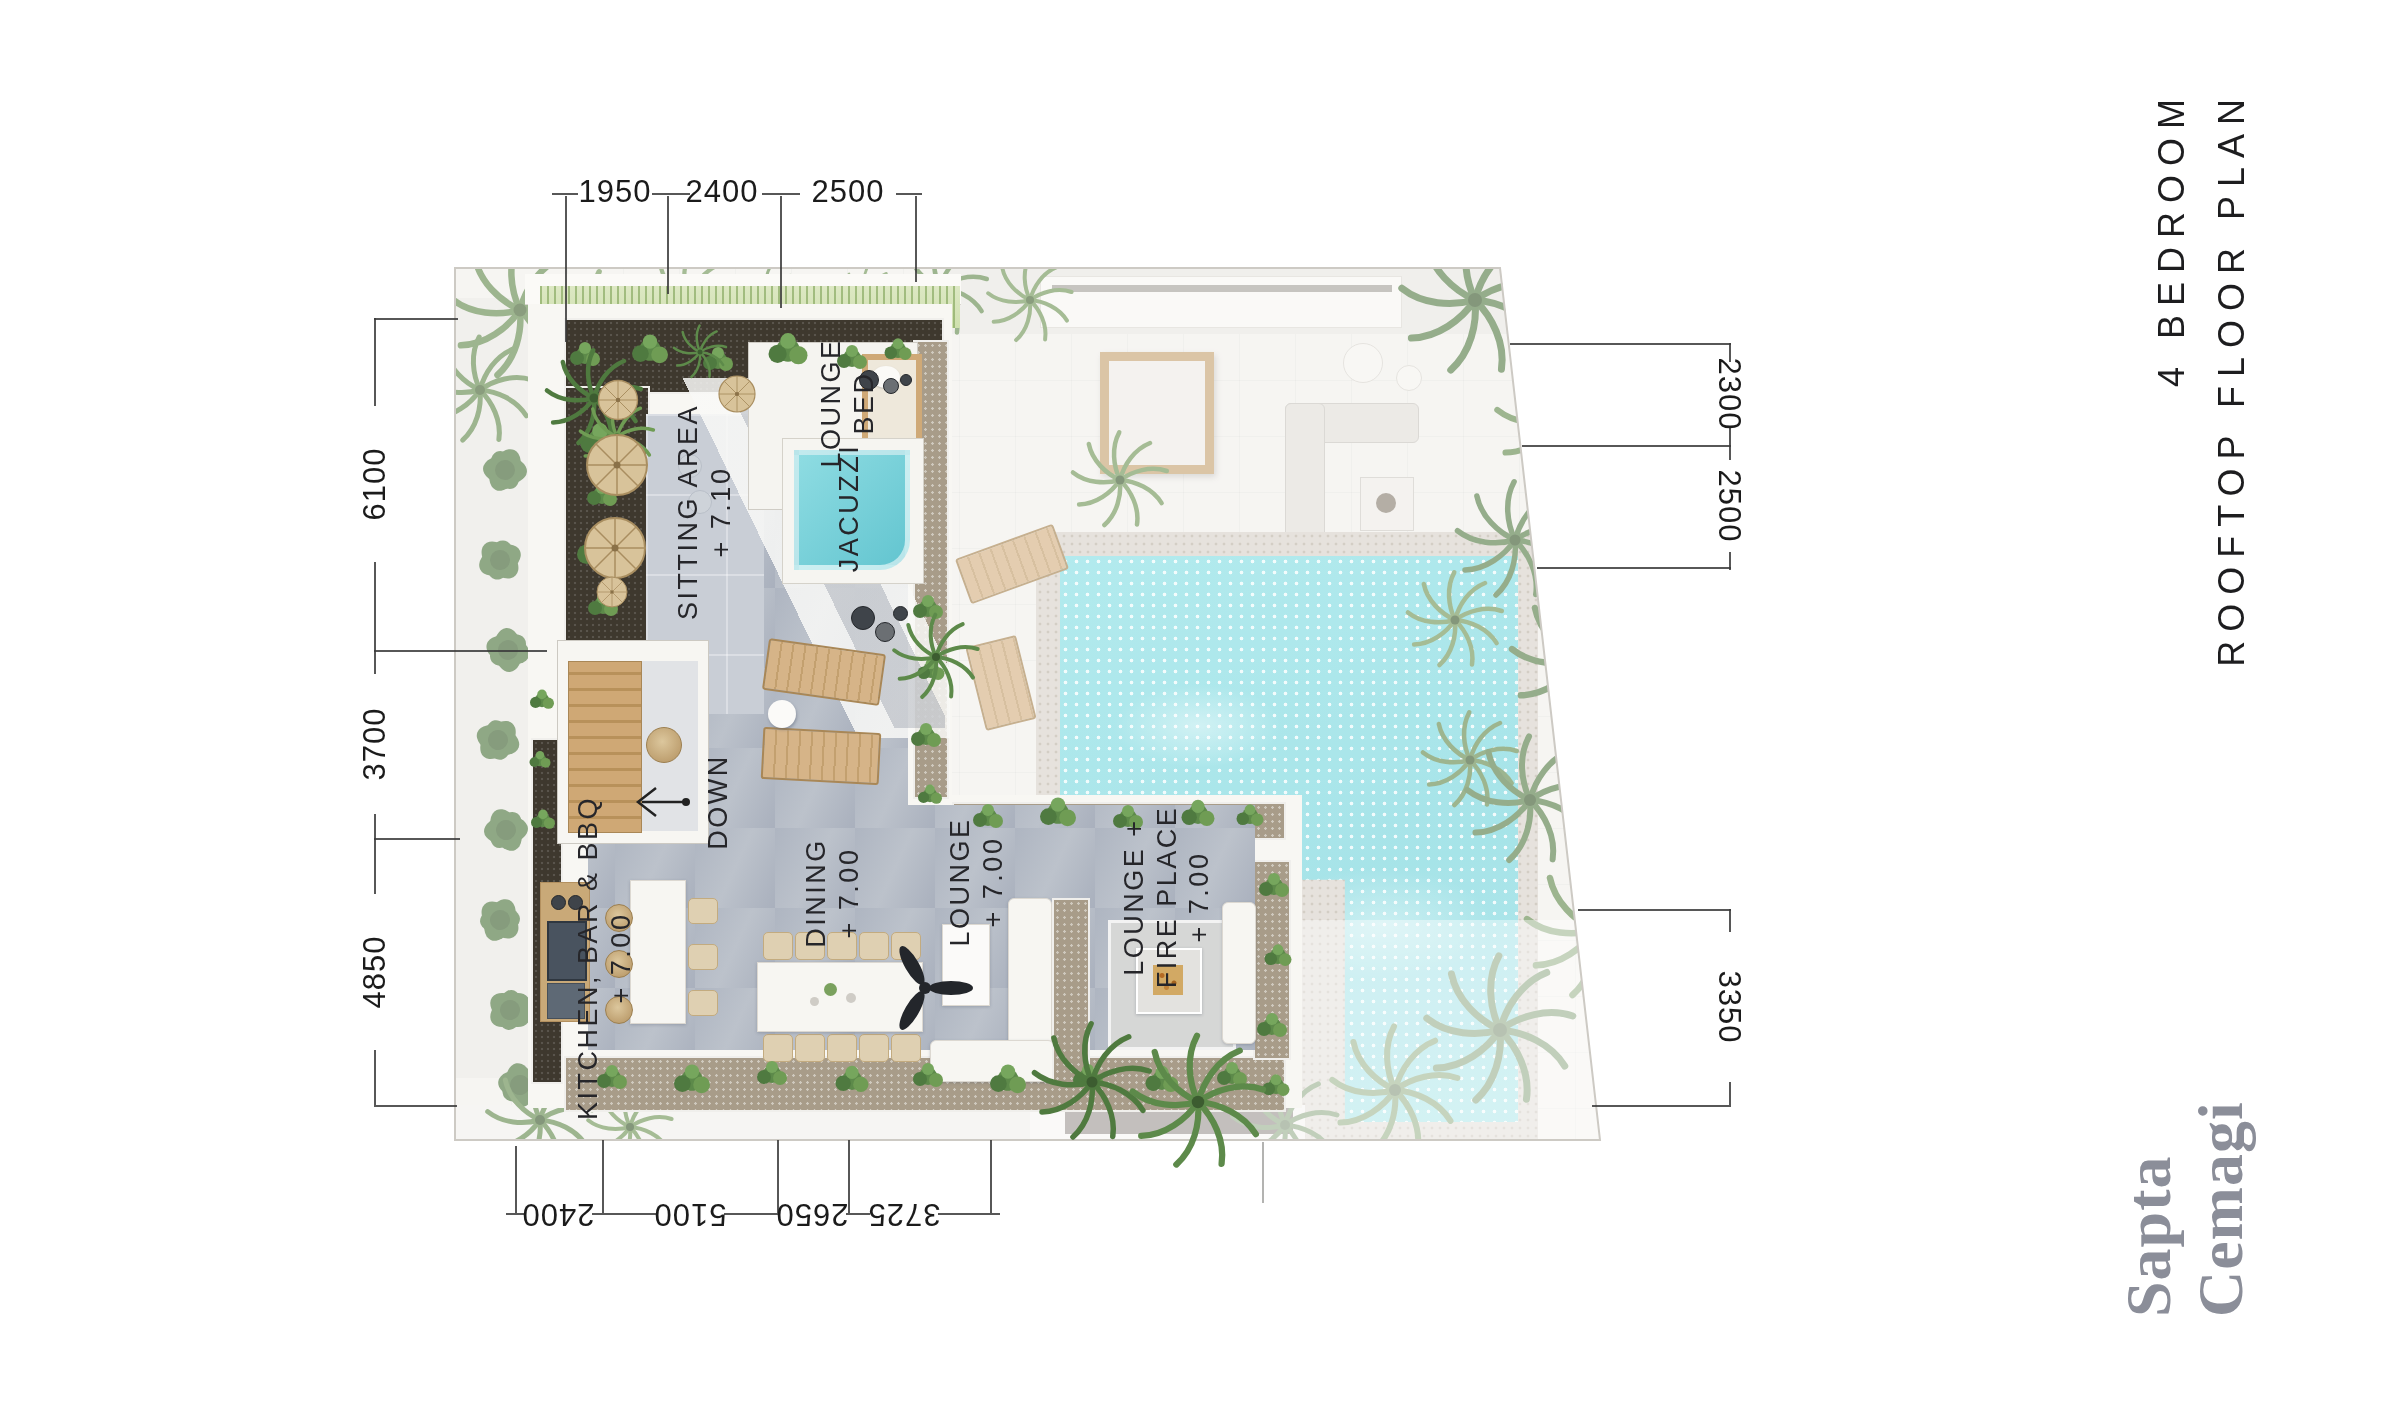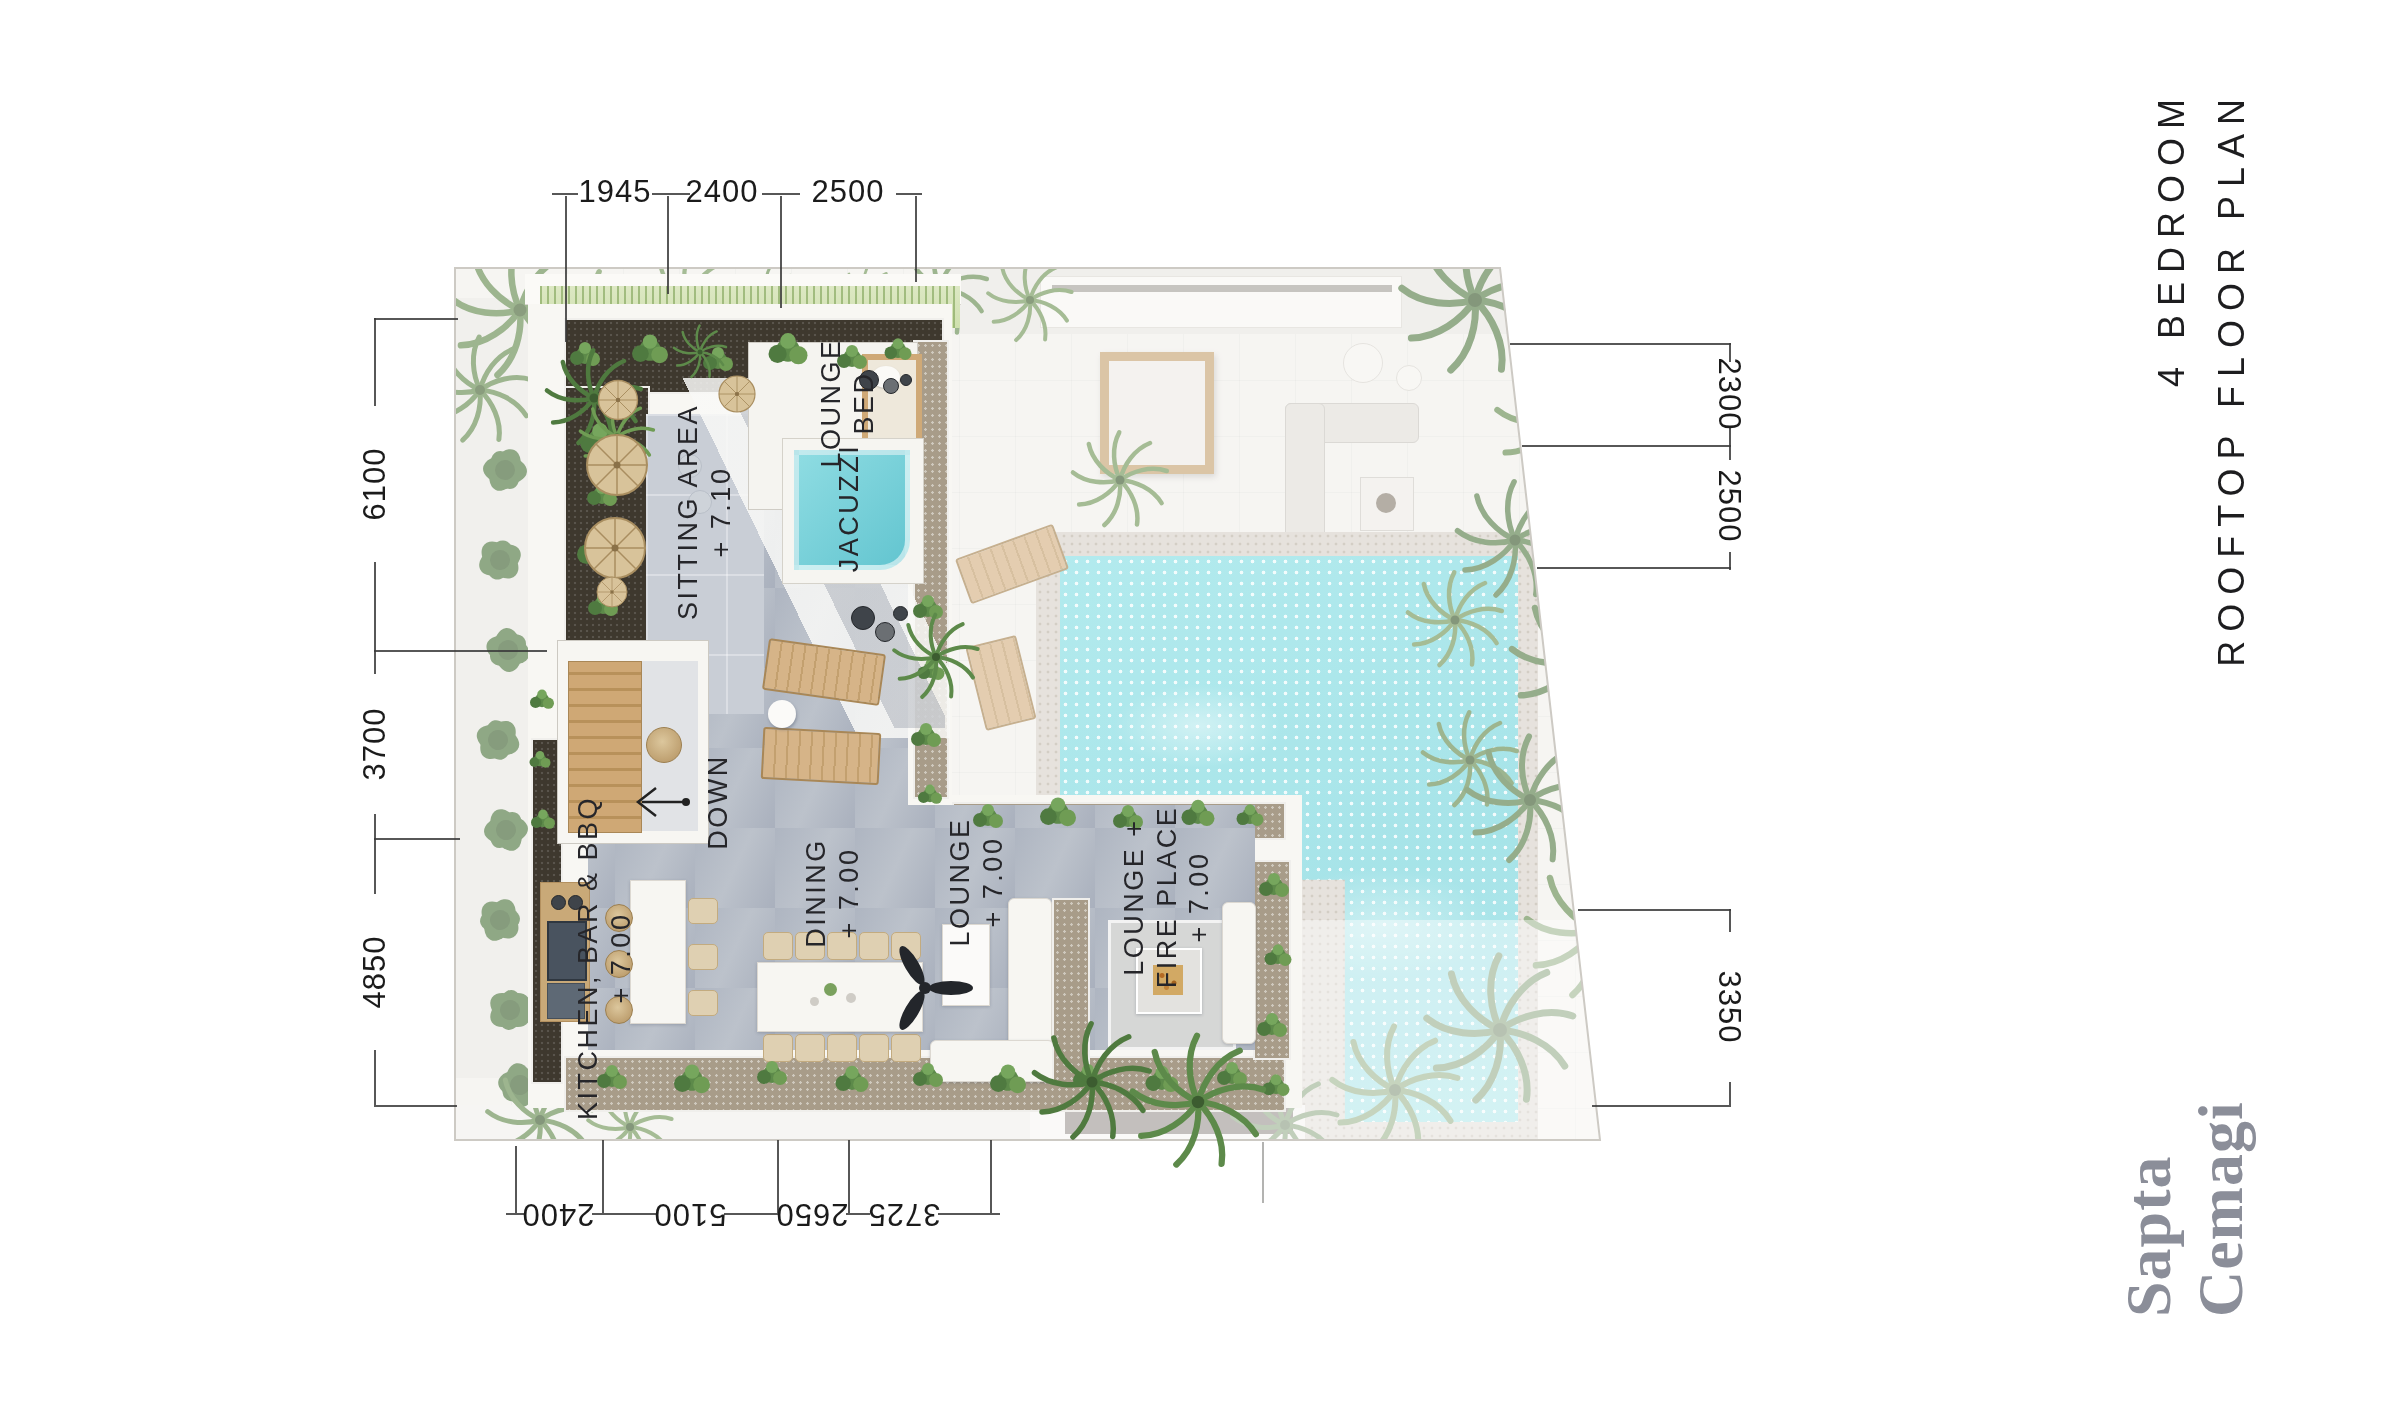--- a/index.html
+++ b/index.html
@@ -318,21 +318,21 @@
 
   <div>
     <div class="dline" style="left:552px;top:193px;width:26px;height:2px;"></div>
     <div class="dline" style="left:652px;top:193px;width:38px;height:2px;"></div>
     <div class="dline" style="left:762px;top:193px;width:38px;height:2px;"></div>
     <div class="dline" style="left:896px;top:193px;width:26px;height:2px;"></div>
     <div class="dline" style="left:565px;top:196px;width:2px;height:146px;"></div>
     <div class="dline" style="left:667px;top:196px;width:2px;height:98px;"></div>
     <div class="dline" style="left:780px;top:196px;width:2px;height:112px;"></div>
     <div class="dline" style="left:915px;top:196px;width:2px;height:86px;"></div>
-    <div class="dim" style="left:540px;top:176px;width:150px;height:32px;">1945</div>
+    <div class="dim" style="left:540px;top:176px;width:150px;height:32px;">1950</div>
     <div class="dim" style="left:647px;top:176px;width:150px;height:32px;">2400</div>
     <div class="dim" style="left:773px;top:176px;width:150px;height:32px;">2500</div>
   </div>
 
   <div>
     <div class="dline" style="left:374px;top:318px;width:2px;height:88px;"></div>
     <div class="dline" style="left:374px;top:562px;width:2px;height:112px;"></div>
     <div class="dline" style="left:374px;top:814px;width:2px;height:80px;"></div>
     <div class="dline" style="left:374px;top:1050px;width:2px;height:55px;"></div>
     <div class="dline" style="left:374px;top:318px;width:84px;height:2px;"></div>

